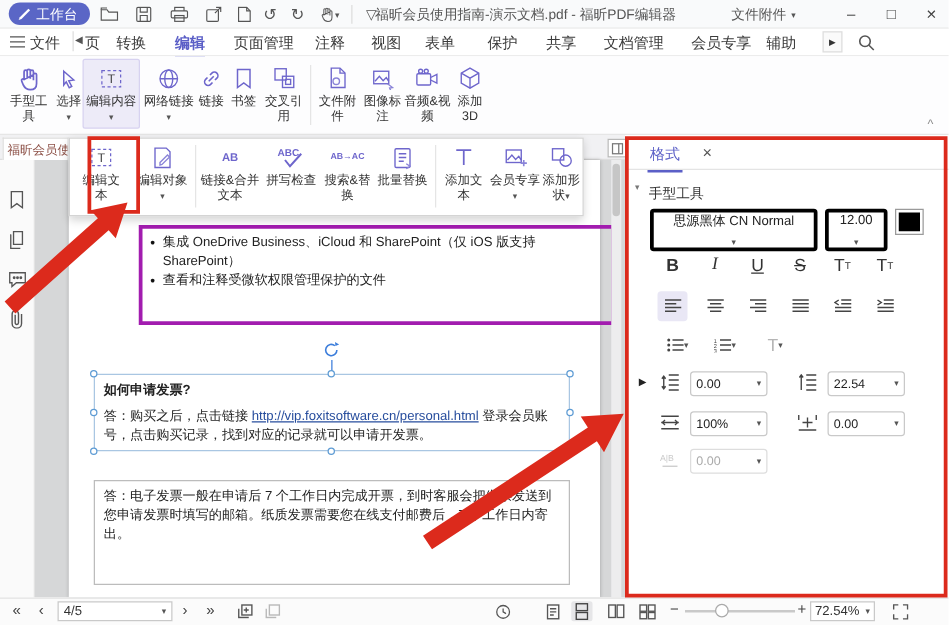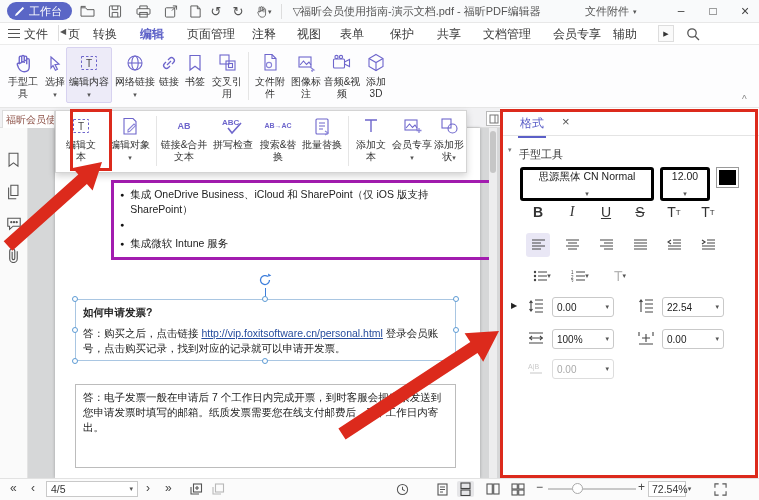--- a/index.html
+++ b/index.html
@@ -106,21 +106,21 @@
   
   #statusbar { left:0; top:478px; width:759px; height:22px; background:#fbfbfb; border-top:1px solid #e2e2e2; z-index:45; }
   .sbt { top:481px; font-size:12px; color:#444; z-index:46; }
   #pagebox { left:46px; top:481px; width:92px; height:16px; border:1px solid #c9c9c9; background:#fff; z-index:46;
     display:flex; align-items:center; justify-content:space-between; padding:0 4px; font-size:10.5px; }
   .sic { top:481px; width:17px; height:16px; z-index:46; color:#555; display:flex; align-items:center; justify-content:center; }
   .sic.on { background:#e6e6e8; border-radius:2px; }
   .sic.dim { opacity:.4; }
   #sliderline { left:548px; top:488px; width:88px; height:2px; background:#c9c9c9; z-index:46; }
   #sliderthumb { left:572px; top:483px; width:11px; height:11px; border:1px solid #aaa; background:#fff; border-radius:50%; z-index:47; }
-  #zoombox { left:648px; top:481px; width:38px; height:16px; border:1px solid #c9c9c9; background:#fff; z-index:46;
+  #zoombox { left:648px; top:481px; width:52px; height:16px; border:1px solid #c9c9c9; background:#fff; z-index:46;
     display:flex; align-items:center; justify-content:space-between; padding:0 3px; font-size:10.5px; }
 
   
   .redbox { position:absolute; border:3px solid #dc2a1c; z-index:50; pointer-events:none; }
   #redbox-btn { left:70px; top:109px; width:42px; height:62px; }
   #redbox-panel { left:500px; top:109px; width:258px; height:369px; }
   #arrows { left:0; top:0; width:759px; height:500px; z-index:55; pointer-events:none; }
 </style>
 </head>
 <body>
@@ -348,24 +348,21 @@
 <div id="docarea" class="abs"></div>
 <div id="page" class="abs"></div>
 
 <div id="bulletbox" class="abs doctext">
   <div class="bul">
       <span class="dot">●</span>
       <span>集成 OneDrive Business、iCloud 和 SharePoint（仅 iOS 版支持SharePoint）</span>
     </div>
   <div class="bul">
       <span class="dot">●</span>
-    </div>
-  <div class="bul" style="margin-top:4px">
-      <span class="dot">●</span>
-      <span>集成微软 Intune 服务</span>
+      <span>查看和注释受微软权限管理保护的文件</span>
     </div>
 </div>
 
 <div id="rothandle" class="abs">
     <svg width="16" height="16" viewBox="0 0 16 16" fill="none" stroke="#3d7edb" stroke-width="1.3">
       <path d="M12.5 8a4.5 4.5 0 11-1.6-3.4"></path>
       <path d="M11 1.5l.3 3.2 3-1.2z" fill="#3d7edb" stroke="none"></path>
     </svg>
   </div>
 <div id="rotstem" class="abs"></div>

